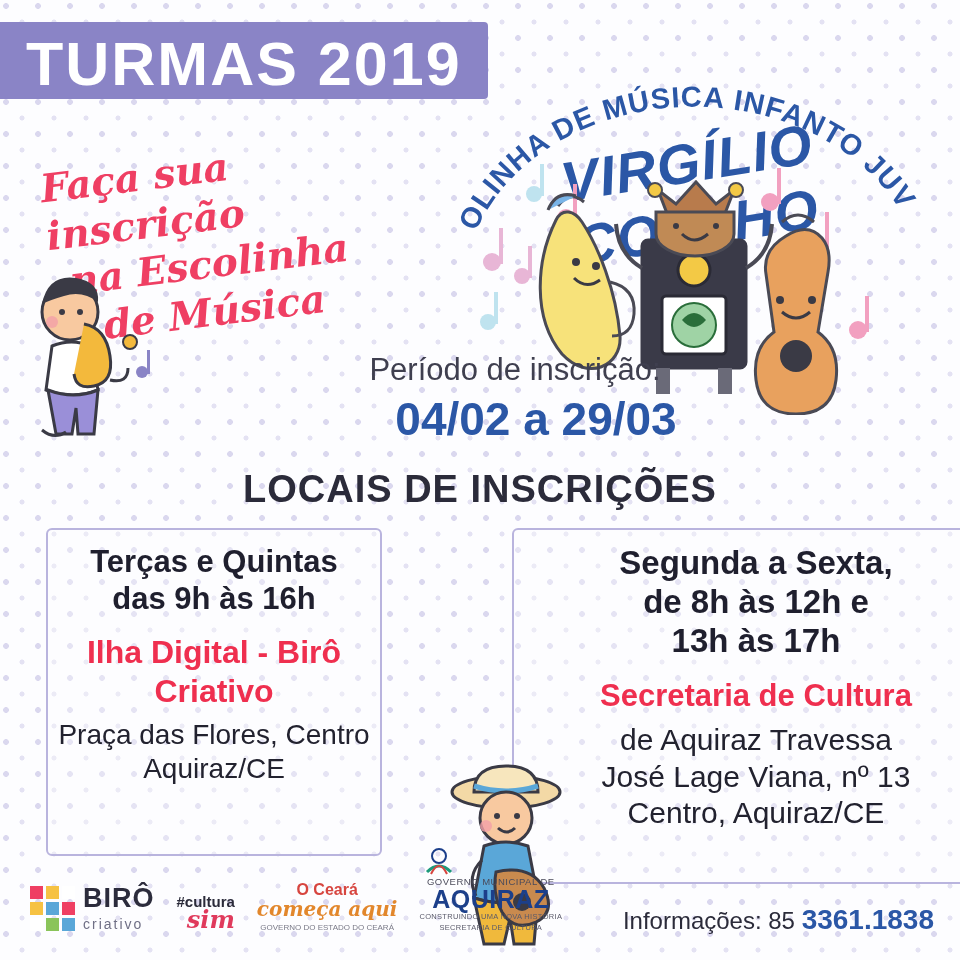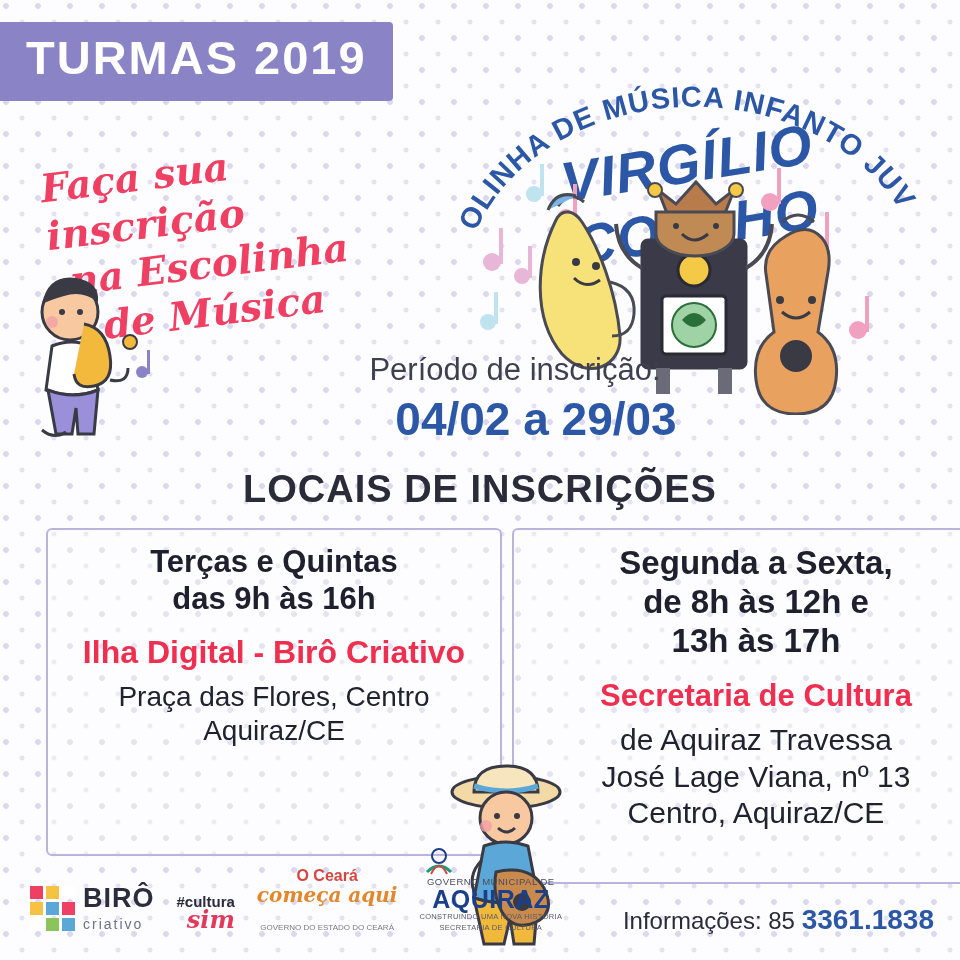--- a/index.html
+++ b/index.html
@@ -26,24 +26,24 @@
     overflow: hidden;
   }
 
   
   .title-badge {
     position: absolute;
     left: 0;
     top: 22px;
     background: #8a84c6;
     color: #ffffff;
-    font-size: 47px;
+    font-size: 61px;
     font-weight: bold;
     letter-spacing: 2px;
-    padding: 12px 26px 20px 26px;
+    padding: 12px 26px 4px 26px;
     line-height: 1;
     border-top-right-radius: 4px;
     border-bottom-right-radius: 4px;
   }
 
   
   .script-headline {
     position: absolute;
     left: 48px;
     top: 142px;
@@ -128,21 +128,21 @@
   .panel {
     position: absolute;
     top: 528px;
     border: 2px solid #b9b4de;
     border-radius: 6px;
     background: rgba(255,255,255,0.30);
     box-sizing: border-box;
     padding: 14px 10px;
     text-align: center;
   }
-  .panel-left { left: 46px; width: 456px; height: 328px; }
+  .panel-left { left: 46px; width: 336px; height: 328px; }
   .panel-right { left: 512px; width: 488px; height: 356px; }
 
   .panel-time {
     font-size: 31px;
     font-weight: bold;
     color: #1f1f2e;
     line-height: 1.18;
   }
   .panel-place {
     margin-top: 16px;
@@ -179,21 +179,21 @@
   .biro-name { font-size: 27px; font-weight: bold; color: #2c2c3c; letter-spacing: 1px; line-height:1; }
   .biro-sub { font-size: 14px; color: #6f6f85; letter-spacing: 2px; margin-top: 4px; }
 
   .cultura-sim { text-align:center; }
   .cultura-tag { font-size: 15px; color: #2b2b3a; font-weight: bold; }
   .cultura-script { font-family:"DejaVu Serif", serif; font-style: italic; font-weight: bold; font-size: 24px; color:#e03a5c; line-height:1; margin-top:-2px;text-align:right; }
 
   .ceara { text-align:center; }
   .ceara-l1 { font-size: 16px; color:#d7453f; font-weight:bold; line-height:1.05; }
   .ceara-l2 { font-family:"DejaVu Serif", serif; font-style:italic; font-size: 20px; color:#e2872c; font-weight:bold; line-height:1.05; }
-  .ceara-l3 { font-size: 8px; color:#7a7a88; margin-top:17px; }
+  .ceara-l3 { font-size: 8px; color:#7a7a88; margin-top:3px; }
 
   .aquiraz { text-align:center; }
   .aq-gov { font-size: 9.5px; color:#4a4a5a; letter-spacing:0.5px; }
   .aq-name { font-size: 25px; font-weight:bold; color:#1c3f8a; line-height:1; letter-spacing:0.5px; }
   .aq-tag { font-size: 7.5px; color:#5a5a6a; letter-spacing:0.3px; }
   .aq-sec { font-size: 7.5px; color:#5a5a6a; letter-spacing:0.3px; margin-top:2px; }
 
   
   .info-phone {
     position: absolute;

